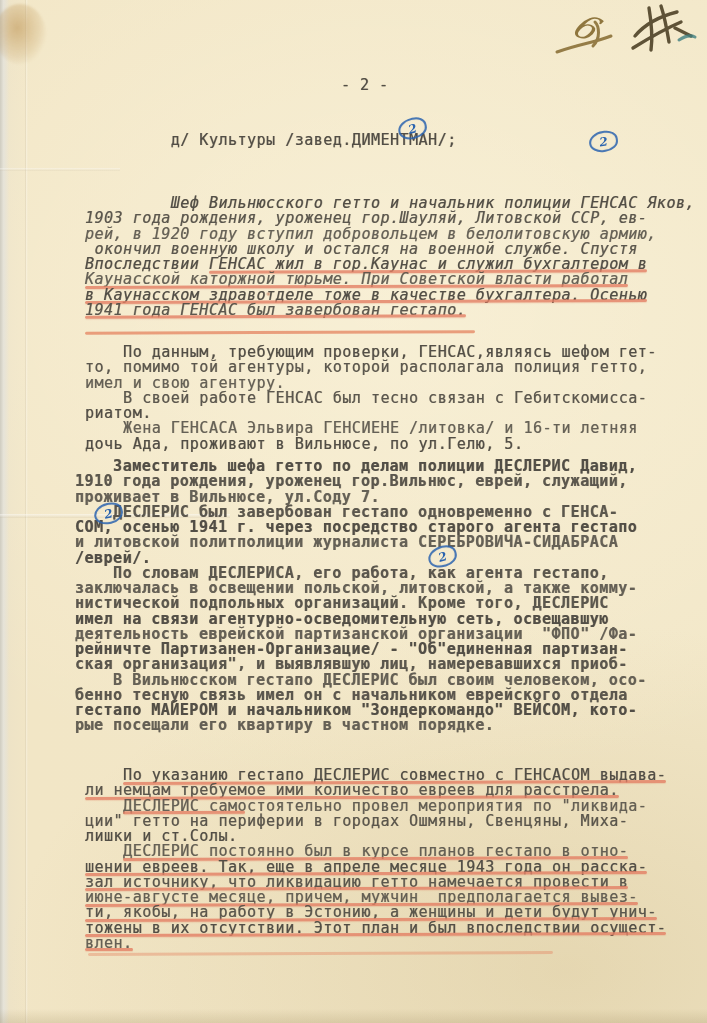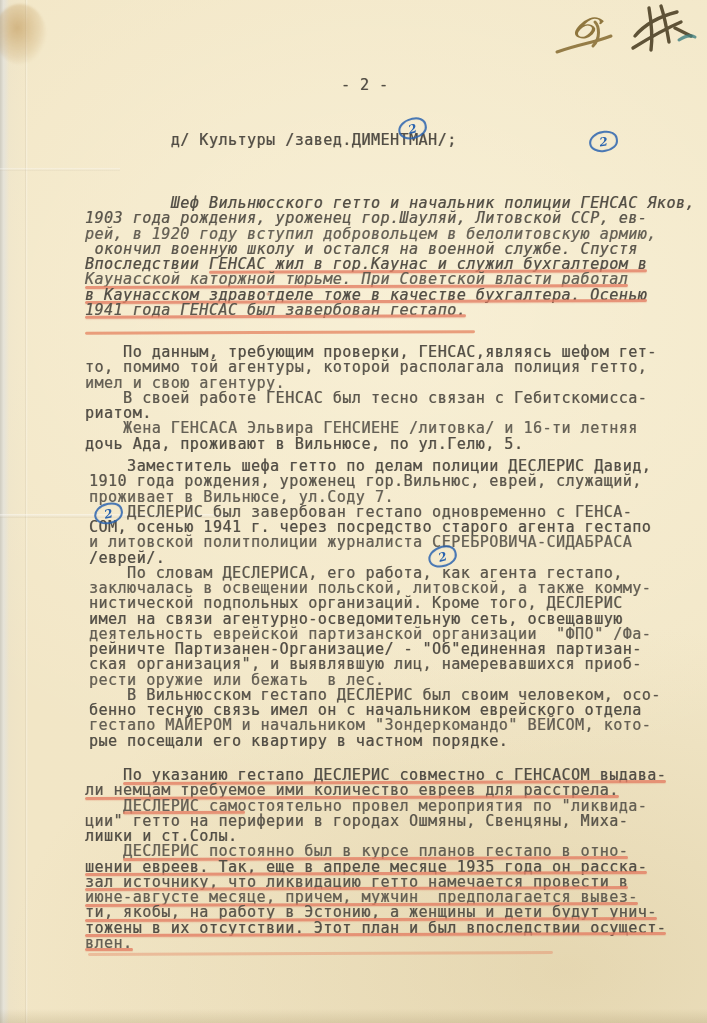--- a/index.html
+++ b/index.html
@@ -102,49 +102,48 @@
       </div>
       <div class="block" style="top: 345px; left: 85px;">
         <div class="line"><span>    По данным, требующим проверки, ГЕНСАС,являясь шефом гет-</span></div>
         <div class="line"><span>то, помимо той агентуры, которой располагала полиция гетто,</span></div>
         <div class="line"><span>имел и свою агентуру.</span></div>
         <div class="line"><span>    В своей работе ГЕНСАС был тесно связан с Гебитскомисса-</span></div>
         <div class="line"><span>риатом.</span></div>
         <div class="line"><span>    Жена ГЕНСАСА Эльвира ГЕНСИЕНЕ /литовка/ и 16-ти летняя</span></div>
         <div class="line"><span>дочь Ада, проживают в Вильнюсе, по ул.Гелю, 5.</span></div>
       </div>
-      <div class="block" style="top: 459px; left: 89px;">
+      <div class="block" style="top: 459px; left: 75px; font-weight: bold;">
         <div class="line"><span>    Заместитель шефа гетто по делам полиции ДЕСЛЕРИС Давид,</span></div>
         <div class="line"><span>1910 года рождения, уроженец гор.Вильнюс, еврей, служащий,</span></div>
         <div class="line"><span>проживает в Вильнюсе, ул.Соду 7.</span></div>
         <div class="line"><span>    ДЕСЛЕРИС был завербован гестапо одновременно с ГЕНСА-</span></div>
         <div class="line"><span>СОМ, осенью 1941 г. через посредство старого агента гестапо</span></div>
         <div class="line"><span>и литовской политполиции журналиста СЕРЕБРОВИЧА-СИДАБРАСА</span></div>
         <div class="line"><span>/еврей/.</span></div>
         <div class="line"><span>    По словам ДЕСЛЕРИСА, его работа, как агента гестапо,</span></div>
         <div class="line"><span>заключалась в освещении польской, литовской, а также комму-</span></div>
         <div class="line"><span>нистической подпольных организаций. Кроме того, ДЕСЛЕРИС</span></div>
         <div class="line"><span>имел на связи агентурно-осведомительную сеть, освещавшую</span></div>
         <div class="line"><span>деятельность еврейской партизанской организации  "ФПО" /Фа-</span></div>
         <div class="line"><span>рейничте Партизанен-Организацие/ - "Об"единенная партизан-</span></div>
         <div class="line"><span>ская организация", и выявлявшую лиц, намеревавшихся приоб-</span></div>
-        <div class="line"><span>рести оружие или бежать  в лес.</span></div>
         <div class="line"><span>    В Вильнюсском гестапо ДЕСЛЕРИС был своим человеком, осо-</span></div>
         <div class="line"><span>бенно тесную связь имел он с начальником еврейского отдела</span></div>
         <div class="line"><span>гестапо МАЙЕРОМ и начальником "Зондеркомандо" ВЕЙСОМ, кото-</span></div>
         <div class="line"><span>рые посещали его квартиру в частном порядке.</span></div>
       </div>
       <div class="block" style="top: 768px; left: 85px;">
         <div class="line"><span>    По указанию гестапо ДЕСЛЕРИС совместно с ГЕНСАСОМ выдава-</span><i class="redline" style="left: 38px; width: 543px;"></i></div>
         <div class="line"><span>ли немцам требуемое ими количество евреев для расстрела.</span><i class="redline" style="left: 0px; width: 534px;"></i></div>
         <div class="line"><span>    ДЕСЛЕРИС самостоятельно провел мероприятия по "ликвида-</span><i class="redline" style="left: 38px; width: 122px;"></i></div>
         <div class="line"><span>ции" гетто на периферии в городах Ошмяны, Свенцяны, Миха-</span></div>
         <div class="line"><span>лишки и ст.Солы.</span></div>
         <div class="line"><span>    ДЕСЛЕРИС постоянно был в курсе планов гестапо в отно-</span><i class="redline" style="left: 38px; width: 505px;"></i></div>
-        <div class="line"><span>шении евреев. Так, еще в апреле месяце 1935 года он расска-</span><i class="redline" style="left: 0px; width: 562px;"></i></div>
+        <div class="line"><span>шении евреев. Так, еще в апреле месяце 1943 года он расска-</span><i class="redline" style="left: 0px; width: 562px;"></i></div>
         <div class="line"><span>зал источнику, что ликвидацию гетто намечается провести в</span><i class="redline" style="left: 0px; width: 543px;"></i></div>
         <div class="line"><span>июне-августе месяце, причем, мужчин  предполагается вывез-</span><i class="redline" style="left: 0px; width: 553px;"></i></div>
         <div class="line"><span>ти, якобы, на работу в Эстонию, а женщины и дети будут унич-</span><i class="redline" style="left: 0px; width: 572px;"></i></div>
         <div class="line"><span>тожены в их отсутствии. Этот план и был впоследствии осущест-</span><i class="redline" style="left: 0px; width: 581px;"></i></div>
         <div class="line"><span>влен.</span><i class="redline" style="left: 0px; width: 48px;"></i></div>
       </div>
       <i class="redline-free" style="top: 331px; left: 85px; width: 390px; opacity: 0.75;"></i>
       <i class="redline-free" style="top: 952px; left: 88px; width: 465px; opacity: 0.4;"></i>
       <span class="bluemark" style="left: 398px; top: 118px; transform: rotate(-14deg);">2</span>
       <span class="bluemark" style="left: 589px; top: 131px; transform: rotate(-8deg);">2</span>

